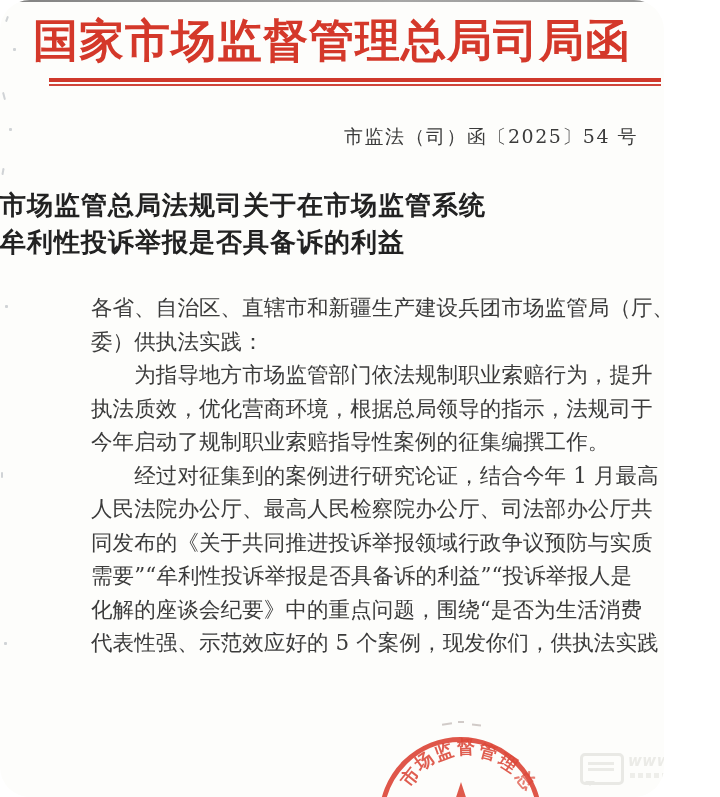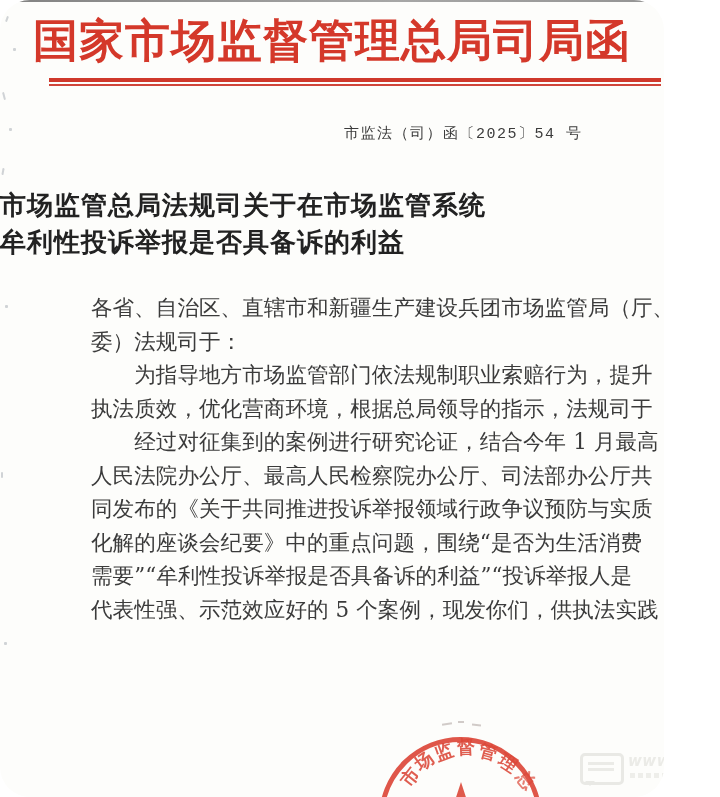--- a/index.html
+++ b/index.html
@@ -39,21 +39,21 @@
     font-size: 45px; font-weight: bold; letter-spacing: 1px;
     color: #d4382a;
   }
   .rule { position: absolute; left: 49px; width: 612px; top: 78px; }
   .rule-thick { height: 4px; background: #cf382b; }
   .rule-gap   { height: 2px; }
   .rule-thin  { height: 2px; background: #d0453a; }
 
   .docnum {
     position: absolute; left: 344px; top: 124px;
-    font-size: 15px; letter-spacing: 1.5px; color: #3b3b3b; white-space: nowrap; font-family: Liberation Mono, monospace;
+    font-size: 19px; letter-spacing: 1.5px; color: #3b3b3b; white-space: nowrap;
   }
 
   .doc-title {
     position: absolute; left: 0; top: 187px; width: 720px;
     text-align: left; font-size: 26px; font-weight: bold;
     color: #222222; line-height: 37px; letter-spacing: 1px;
   }
 
   
   .body-block { position: absolute; left: 91px; top: 291px; width: 546px; }
@@ -137,28 +137,29 @@
 
   <div class="docnum">市监法（司）函〔2025〕54 号</div>
 
   <div class="doc-title">
     <div>市场监管总局法规司关于在市场监管系统</div>
     <div>牟利性投诉举报是否具备诉的利益</div>
   </div>
 
   <div class="body-block">
     <div class="bline">各省、自治区、直辖市和新疆生产建设兵团市场监管局（厅、</div>
-    <div class="bline">委）法规司于：</div>
+    <div class="bline">委）供执法实践：</div>
     <div class="bline">　　为指导地方市场监管部门依法规制职业索赔行为，提升</div>
     <div class="bline">执法质效，优化营商环境，根据总局领导的指示，法规司于</div>
+    <div class="bline">今年启动了规制职业索赔指导性案例的征集编撰工作。</div>
     <div class="bline">　　经过对征集到的案例进行研究论证，结合今年 1 月最高</div>
     <div class="bline">人民法院办公厅、最高人民检察院办公厅、司法部办公厅共</div>
     <div class="bline">同发布的《关于共同推进投诉举报领域行政争议预防与实质</div>
+    <div class="bline">需要”“牟利性投诉举报是否具备诉的利益”“投诉举报人是</div>
     <div class="bline">化解的座谈会纪要》中的重点问题，围绕“是否为生活消费</div>
-    <div class="bline">需要”“牟利性投诉举报是否具备诉的利益”“投诉举报人是</div>
     <div class="bline">代表性强、示范效应好的 5 个案例，现发你们，供执法实践</div>
   </div>
 
   <div class="seal">
     <div class="seal-ring"></div>
     <div class="seal-star"></div>
     <span class="sc sc0">市</span>
     <span class="sc sc1">场</span>
     <span class="sc sc2">监</span>
     <span class="sc sc3">督</span>

